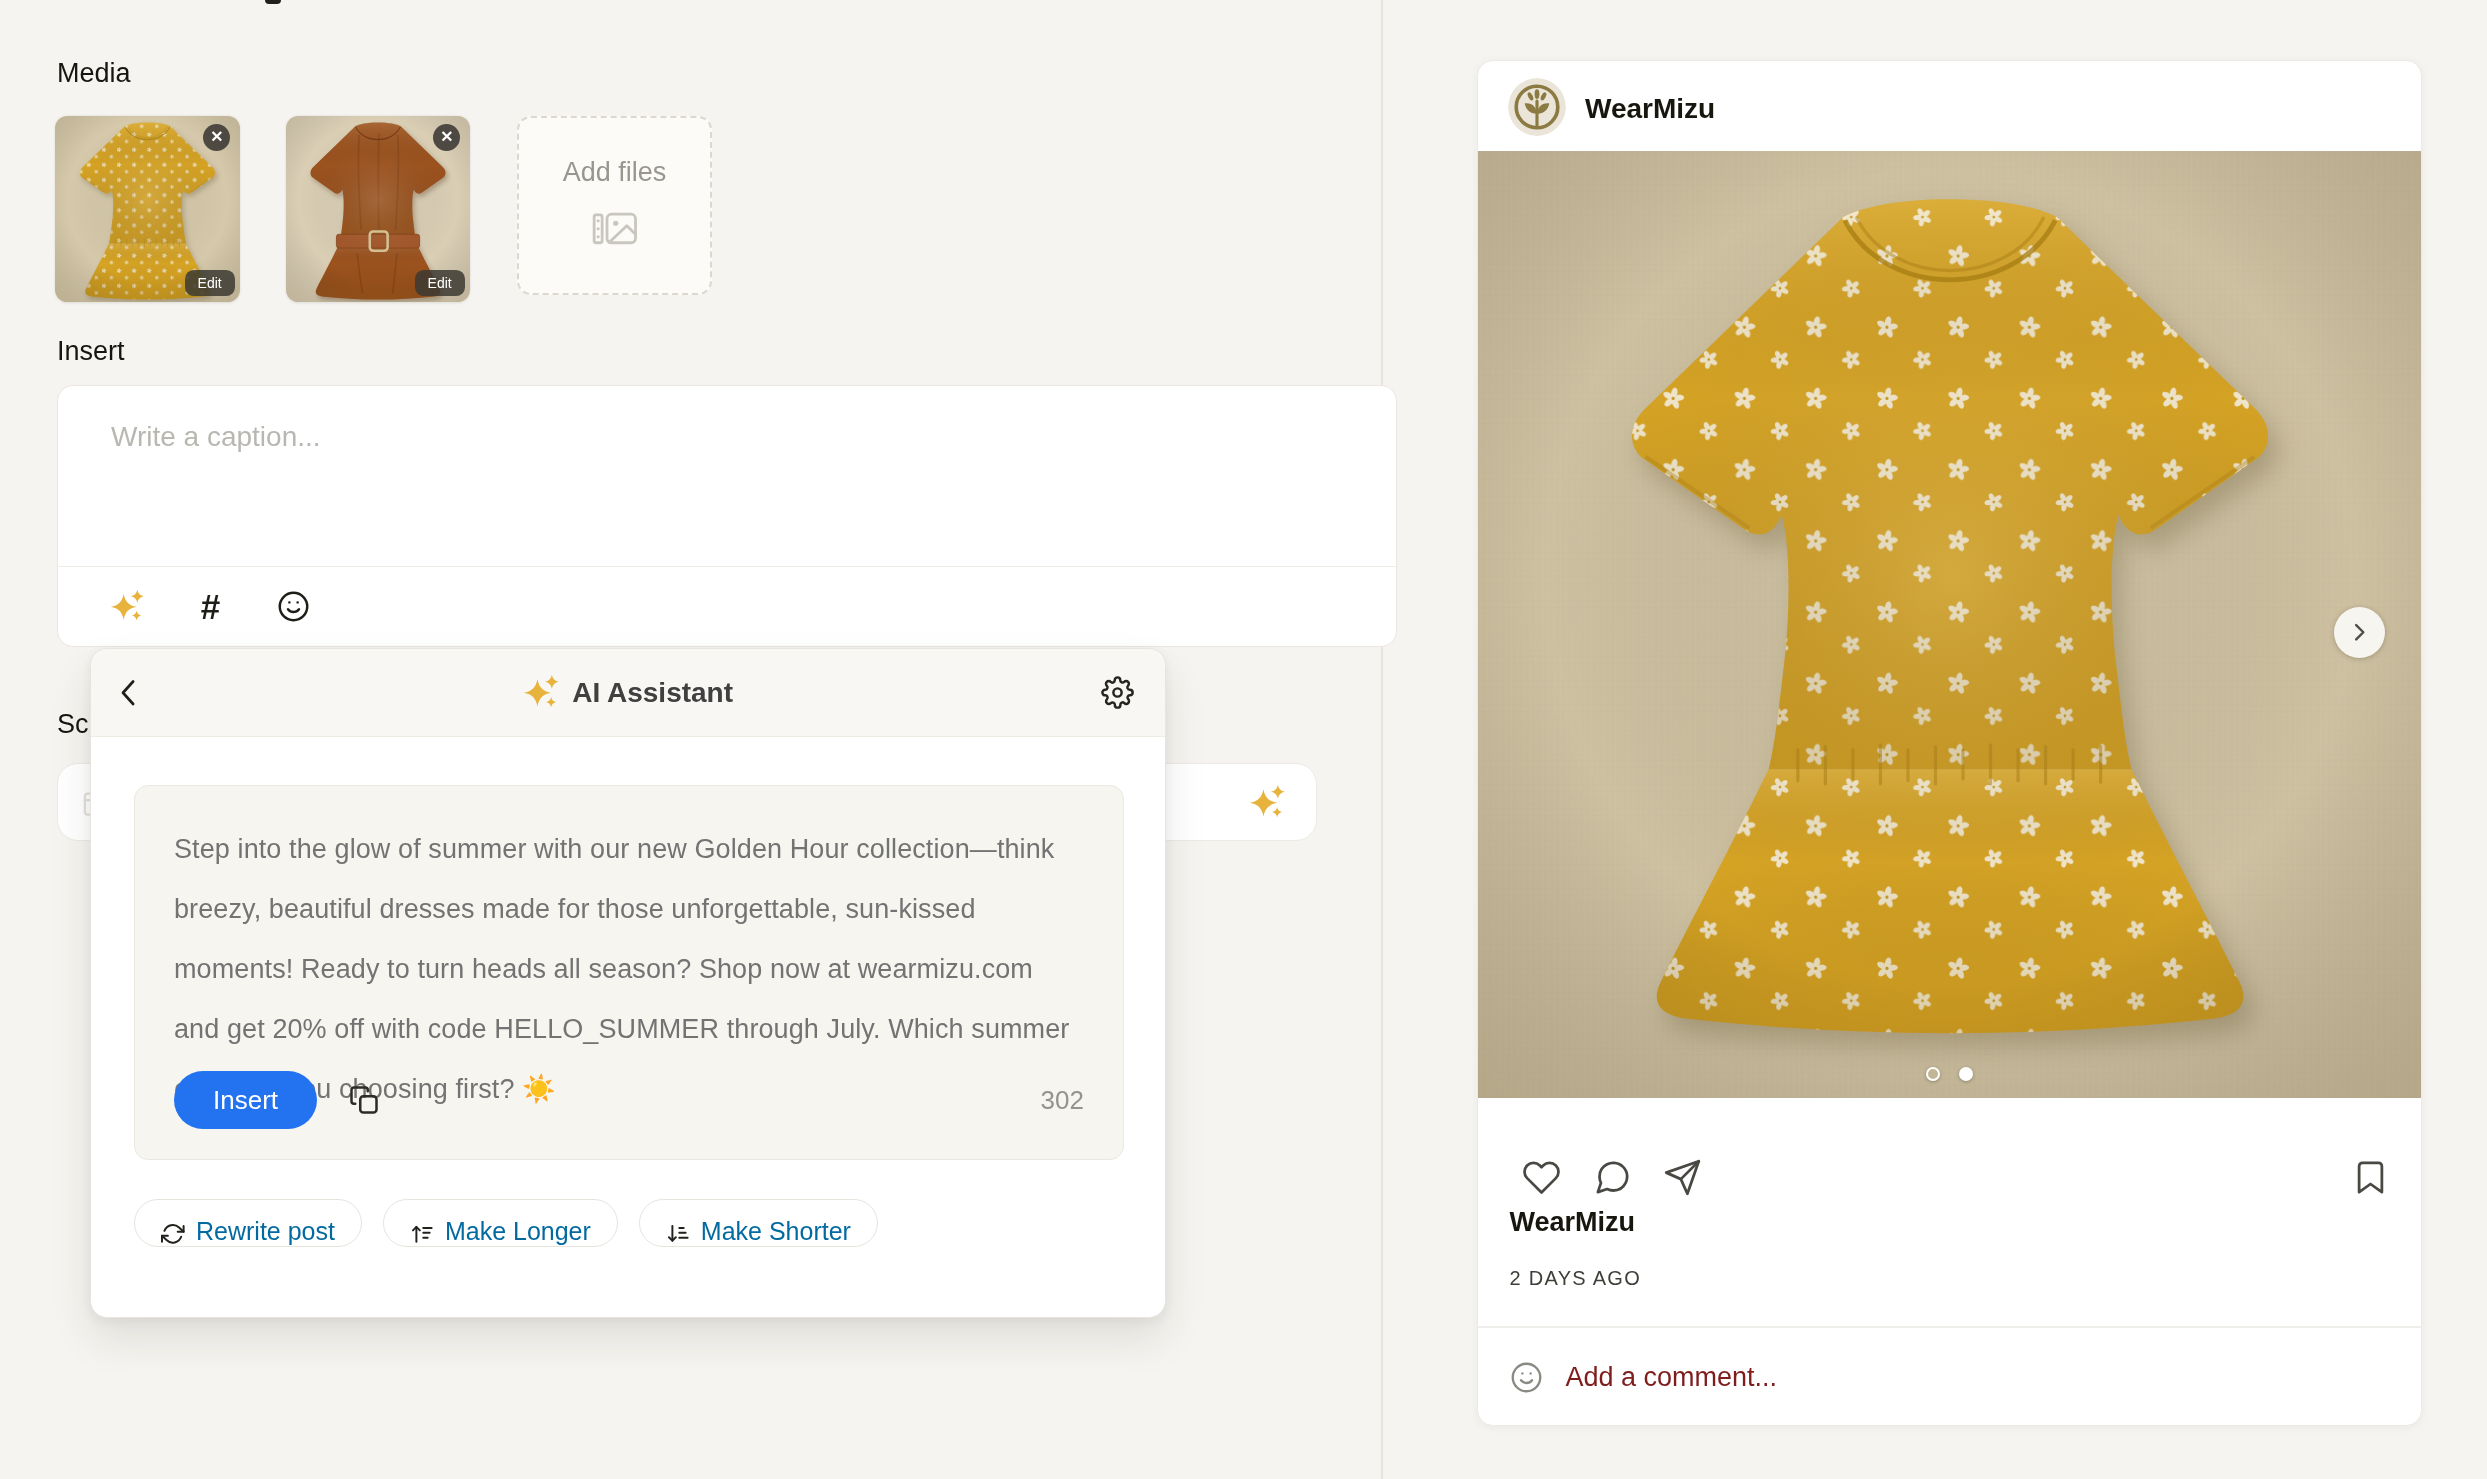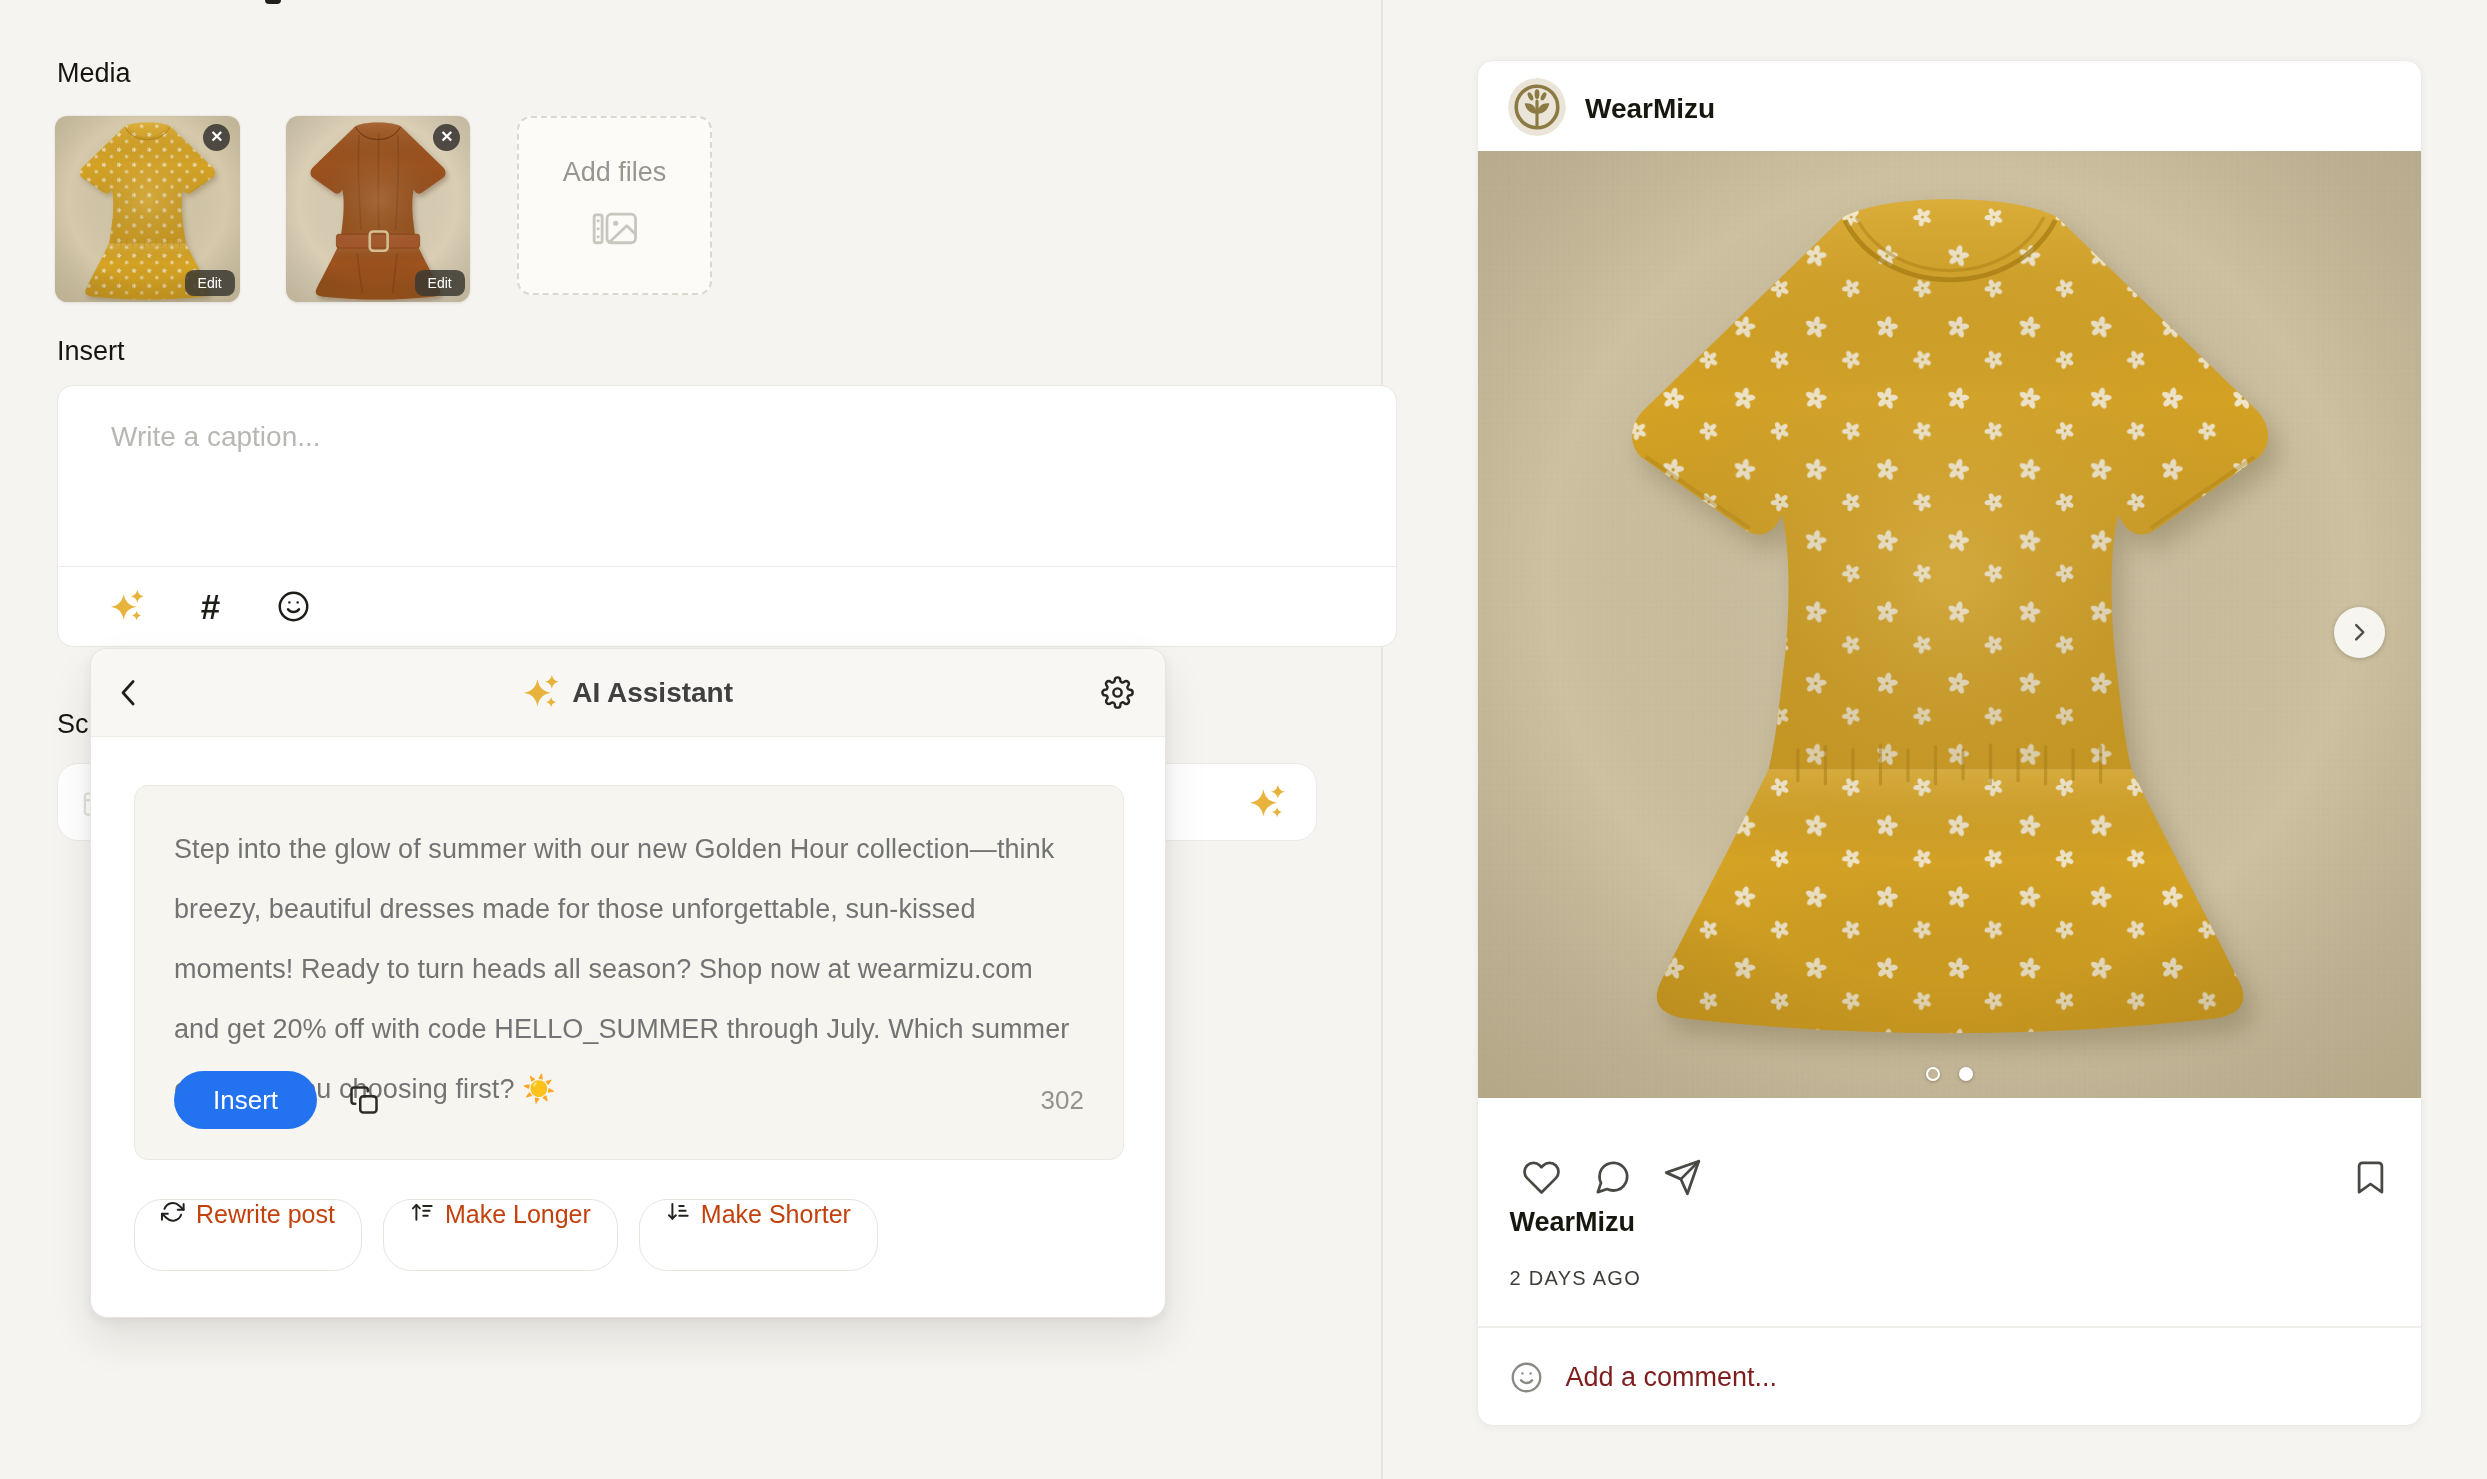--- a/index.html
+++ b/index.html
@@ -83,23 +83,23 @@
   .ai-row { position:absolute; left:39px; right:39px; bottom:30px; display:flex; align-items:center; }
   .insert-btn {
     height:58px; padding:0 39px; border:none; border-radius:29px; cursor:pointer;
     background:#2372f0; color:#fff; font-size:26px; font-family:inherit;
   }
   .copy-btn { margin-left:31.5px; width:30px; height:30px; cursor:pointer; }
   .char-count { margin-left:auto; font-size:26px; color:#95938c; }
 
   .ai-actions { position:absolute; left:43px; top:550px; display:flex; gap:21px; }
   .pill {
-    height:72px; border:1.8px solid #e7e4dd; border-radius:28px; background:#fff;
-    display:flex; align-items:flex-start; gap:11.4px; padding:0 26px; cursor:pointer;
-    font-size:25px; color:#c2410c; font-family:inherit;
+    height:48px; border:1.8px solid #e7e4dd; border-radius:28px; background:#fff;
+    display:flex; align-items:flex-end; gap:11.4px; padding:0 26px; cursor:pointer;
+    font-size:25px; color:#0369a1; font-family:inherit;
   }
 
   
   .preview-card {
     position:absolute; left:1477px; top:60px; width:945px; height:1366px;
     background:#fff; border:0.9px solid #eceae5; border-radius:15.8px;
     box-shadow:0 1.8px 8.8px rgba(40,35,25,.05); overflow:hidden;
   }
   .pv-header { position:absolute; left:0; top:0; right:0; height:90px; display:flex; align-items:center; }
   .pv-avatar { position:absolute; left:30px; top:16.6px; width:58px; height:58px; border-radius:50%; overflow:hidden; }

